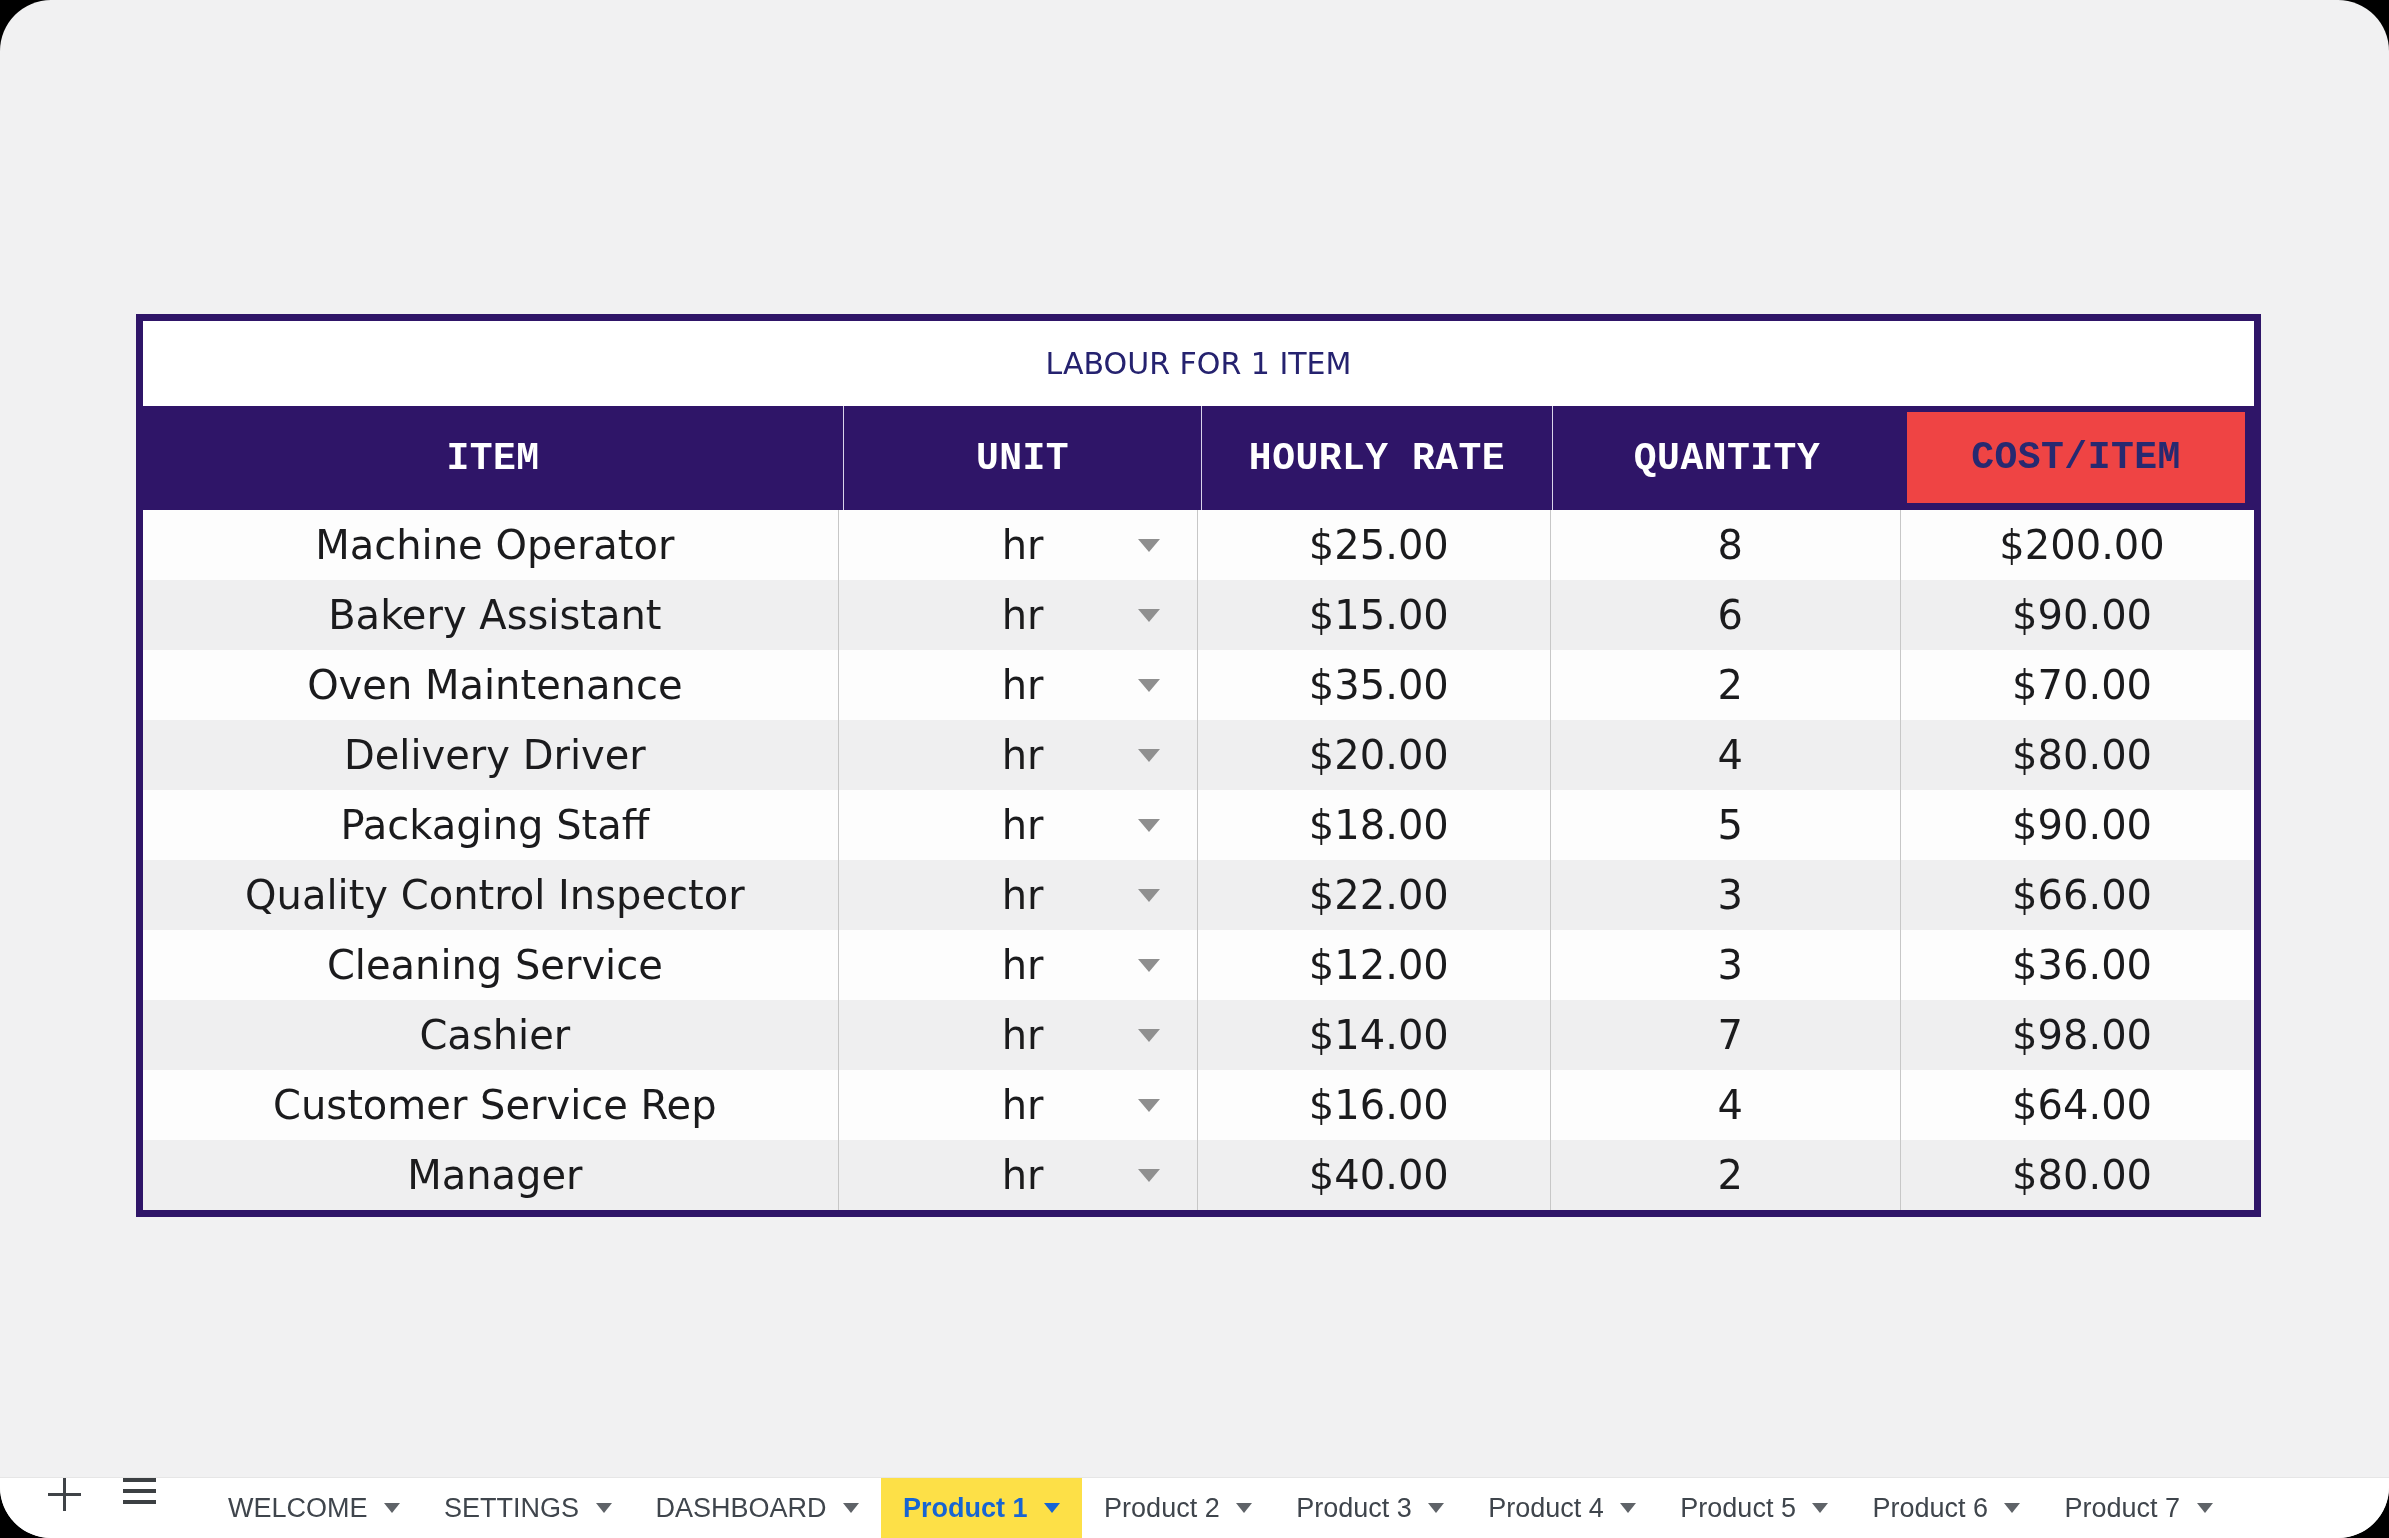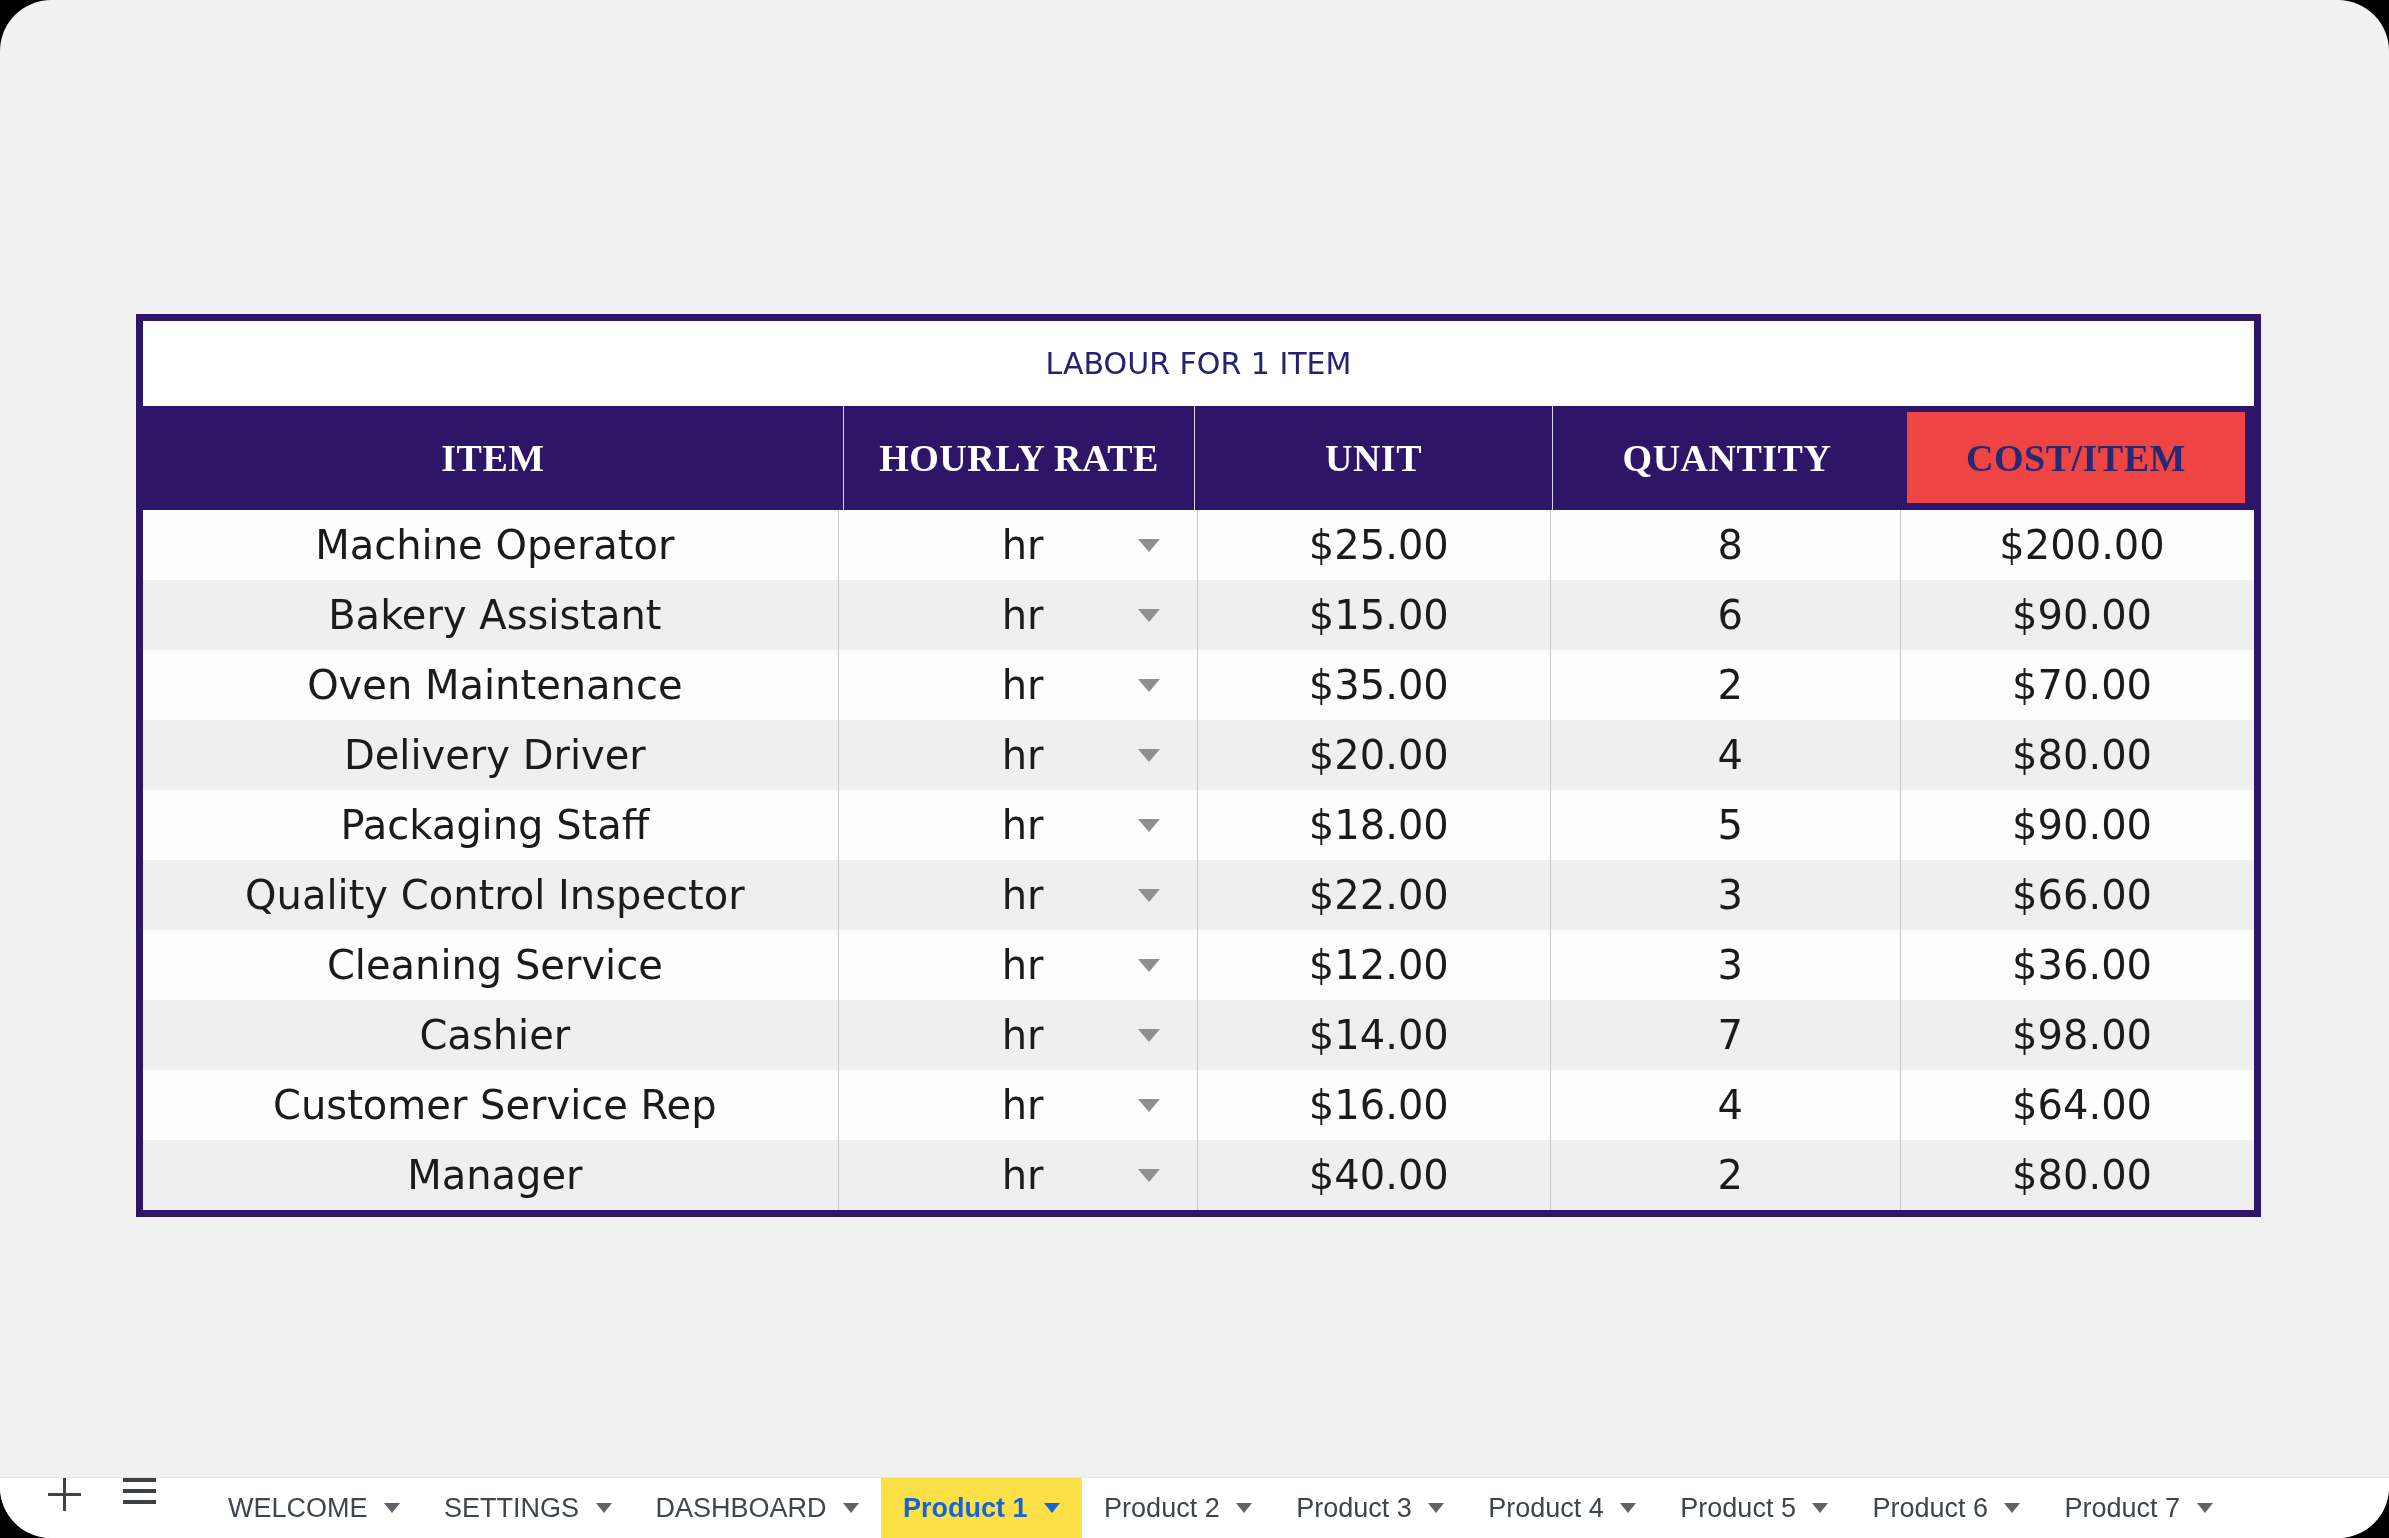--- a/index.html
+++ b/index.html
@@ -7,21 +7,21 @@
   .card{position:absolute;inset:0;background:#f1f1f2;border-radius:51px;overflow:hidden;}
 
   
   .tablewrap{position:absolute;left:136px;top:314px;width:2125px;box-sizing:border-box;
              border:7.4px solid #2f1568;background:#fff;}
   .title-row{height:85px;background:#ffffff;display:flex;align-items:center;justify-content:center;
              font-size:30px;color:#25226f;font-family:"DejaVu Sans","Liberation Sans",sans-serif;}
   .header-row{height:104px;background:#2f1568;display:flex;}
   .hcell{display:flex;align-items:center;justify-content:center;color:#ffffff;font-weight:bold;
          font-size:38px;letter-spacing:0.5px;box-sizing:border-box;
-         font-family:Liberation Serif, serif;}
+         font-family:Liberation Mono, monospace;}
   .hsep{border-right:1.8px solid #d9d4ea;}
   .w-item{width:701px}.w-unit{width:358px}.w-rate{width:351px}.w-qty{width:348px}.w-cost{width:351px}
   .h-cost{padding:6.4px 7.4px 7.4px 6.4px;}
   .cost-chip{width:100%;height:100%;background:#ef4444;display:flex;align-items:center;
              justify-content:center;color:#272970;}
 
   .trow{height:70px;display:flex;background:#fdfdfd;}
   .trow.alt{background:#efeff0;}
   .cell{display:flex;align-items:center;justify-content:center;font-size:40px;color:#1b1b1d;
         box-sizing:border-box;border-right:1.8px solid #c7c7c7;
@@ -55,22 +55,22 @@
 
 <div class="card">
 
   <div class="tablewrap">
     <div class="title-row">
       <span>LABOUR FOR 1 ITEM</span>
     </div>
 
     <div class="header-row">
       <div class="hcell w-item hsep">ITEM</div>
+      <div class="hcell w-unit hsep">UNIT</div>
       <div class="hcell w-rate hsep">HOURLY RATE</div>
-      <div class="hcell w-unit hsep">UNIT</div>
       <div class="hcell w-qty">QUANTITY</div>
       <div class="hcell w-cost h-cost">
         <div class="cost-chip">COST/ITEM</div>
       </div>
     </div>
 
     <div id="rows">
         <div class="trow">
           <div class="cell w-item">
             <span>Machine Operator</span>

